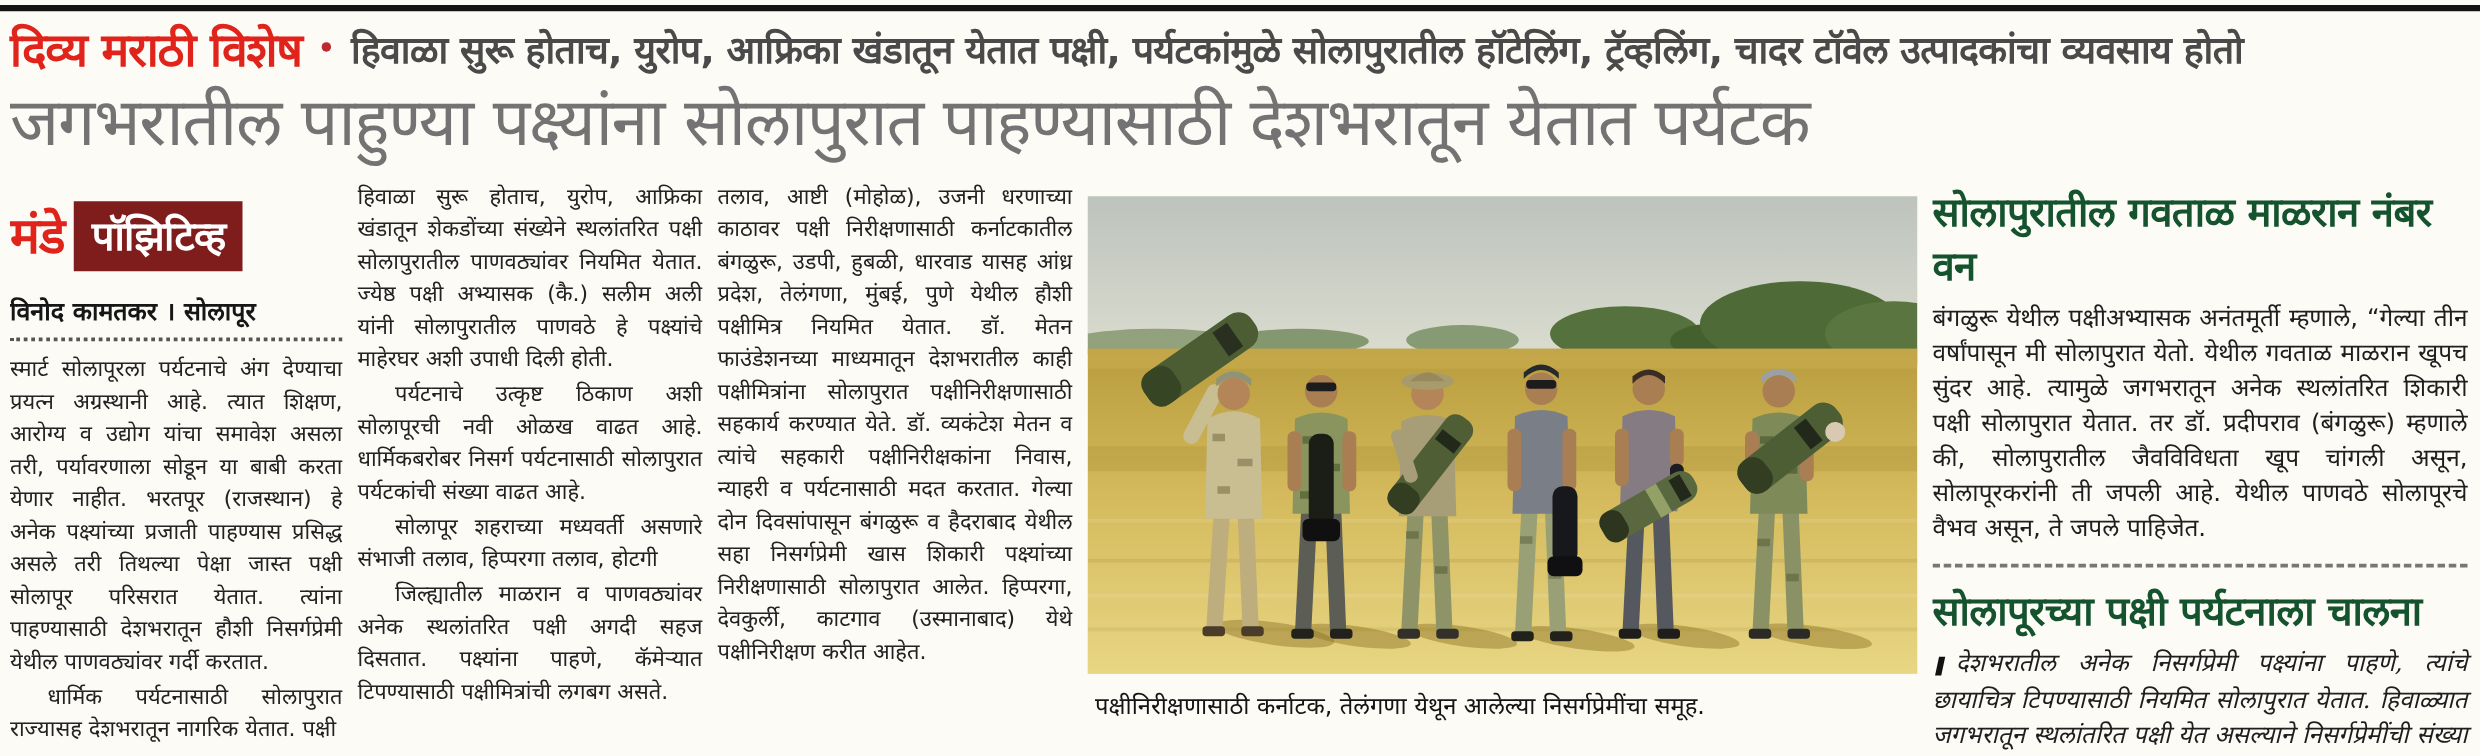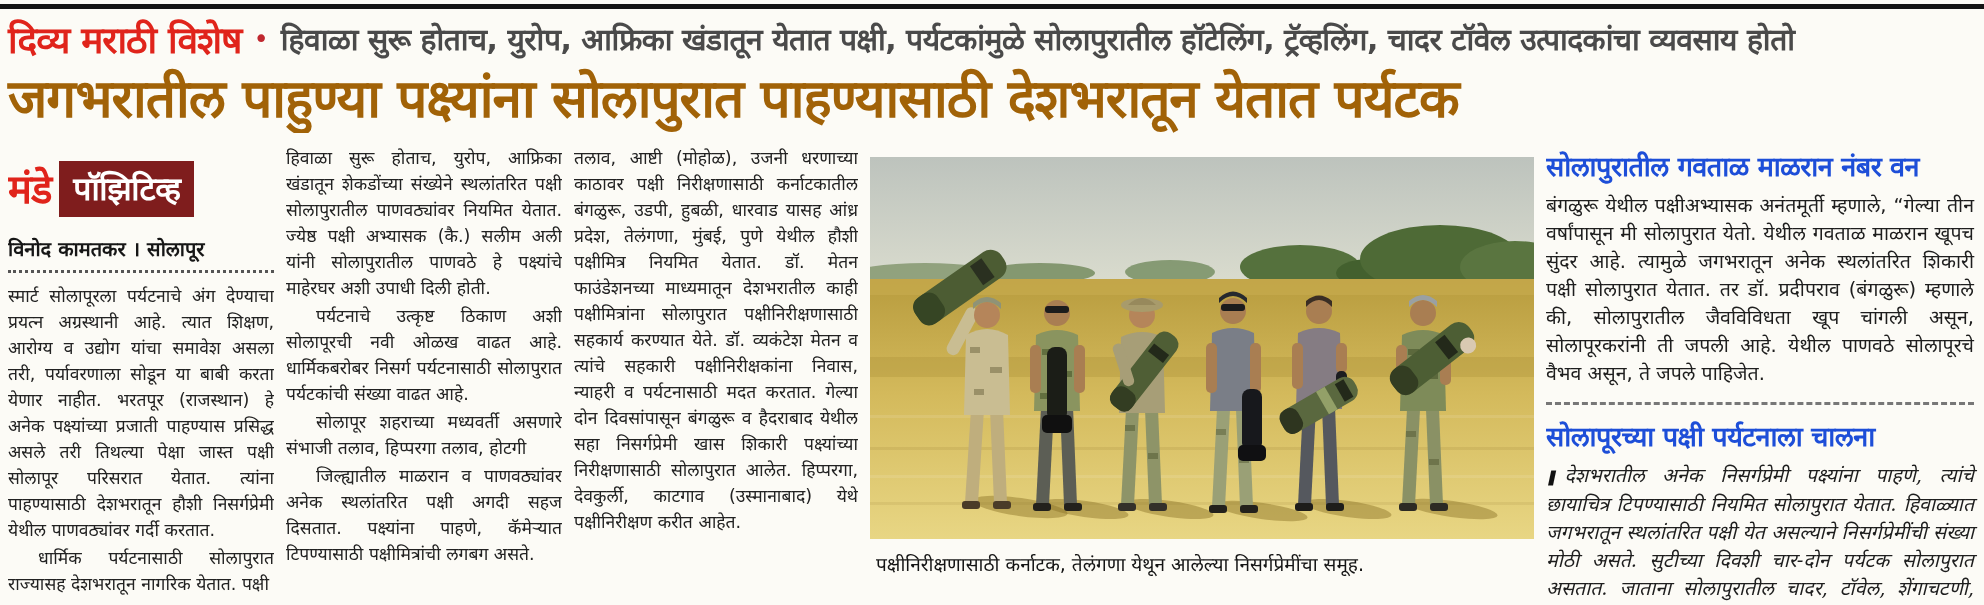--- a/index.html
+++ b/index.html
@@ -10,21 +10,21 @@
     position:relative;
   }
   .top-rule{height:5px;background:#141414;margin:4px 0 2px 0;}
   
   .kicker{display:flex;align-items:center;gap:10px;padding:2px 10px 4px 8px;white-space:nowrap;overflow:hidden;}
   .brand{color:#e0241b;font-weight:bold;font-size:37px;letter-spacing:-1px;text-align:center;}
   .bullet{color:#c0282f;font-size:26px;line-height:1;margin:0 2px;}
   .kicker-text{color:#4a4a4a;font-weight:bold;font-size:30px;letter-spacing:-0.5px;}
   
   .headline{
-    font-size:53px;font-weight:bold;color:#a16207;letter-spacing:-1px;
+    font-size:53px;font-weight:normal;color:#737373;letter-spacing:-1px;
     white-space:nowrap;overflow:hidden;padding:2px 16px 6px 8px;line-height:1.08;
   }
   
   .content{
     display:grid;grid-template-columns:266px 276px 284px 664px 1fr;
     column-gap:12px;padding:0 6px 0 8px;height:480px;overflow:hidden;
   }
   .col{overflow:hidden;}
   .body-text p{
     margin:0;font-size:17.5px;line-height:26px;text-align:justify;color:#222;
@@ -40,21 +40,21 @@
   }
   .byline{font-weight:bold;font-size:20px;color:#161616;padding:2px 0 8px 0;}
   .byline-rule{border-bottom:3px dotted #555;margin-bottom:10px;}
   .col2,.col3{padding-top:12px;}
   
   .photo-col{padding-top:24px;}
   .photo-frame{width:664px;height:382px;overflow:hidden;background:#cfd3c8;}
   .photo-caption{font-size:19px;color:#141414;padding:12px 4px 0 6px;}
   
   .sidebar{padding-top:14px;padding-right:4px;}
-  .sb-title{font-size:27px;font-weight:bold;color:#1d4ed8;margin:0 0 8px 0;letter-spacing:-0.5px;}
+  .sb-title{font-size:32px;font-weight:bold;color:#14532d;margin:0 0 8px 0;letter-spacing:-0.5px;}
   .sb-body{font-size:19.5px;line-height:28px;color:#1e1e1e;margin:0;text-align:justify;}
   .sb-divider{border-top:3px dashed #777;margin:14px 0 12px 0;}
   .sb-quote{font-style:italic;font-family:"DejaVu Serif","Liberation Serif",serif;}
   .para-marker{display:inline-block;color:#111;font-style:normal;font-size:15px;transform:skewX(-12deg);margin-right:6px;}
 </style>
 </head>
 <body>
 
 <div class="top-rule"></div>
 

